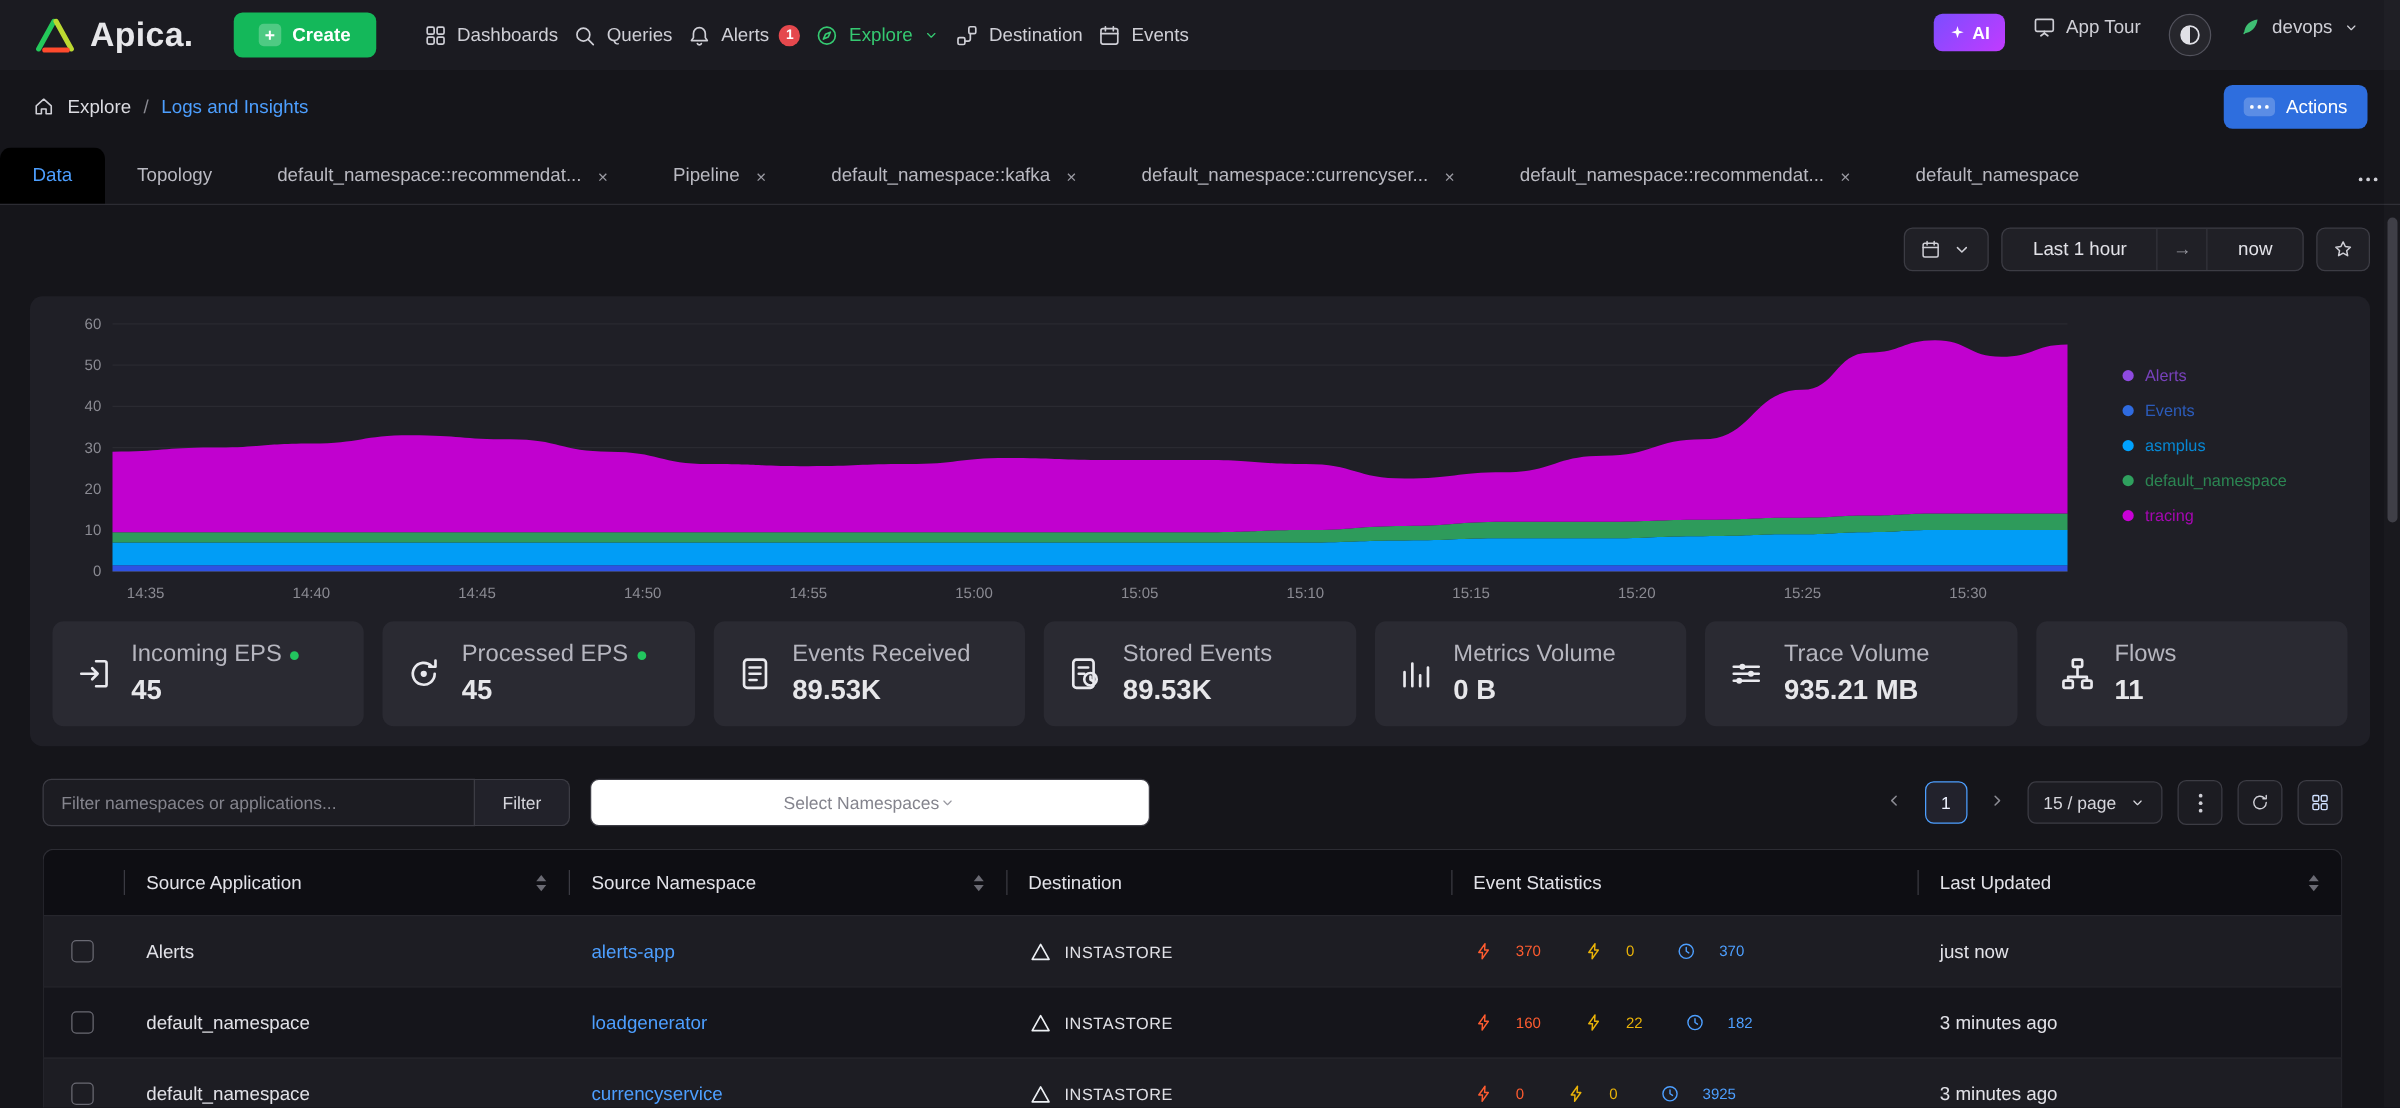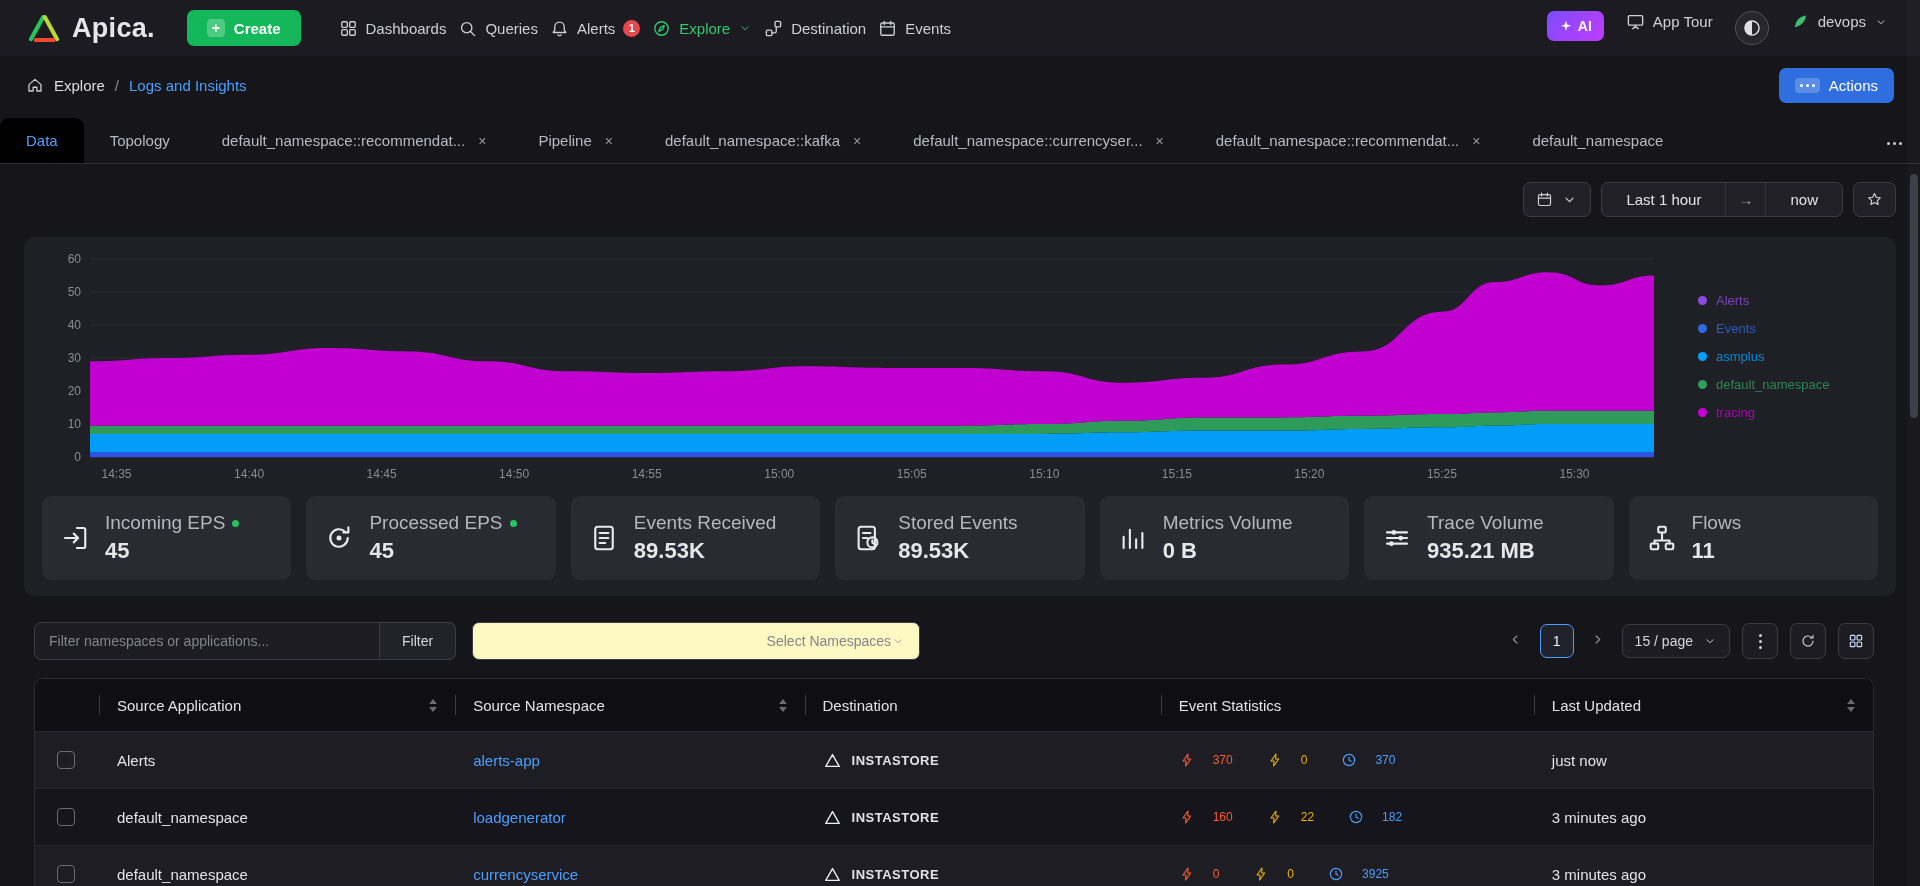--- a/index.html
+++ b/index.html
@@ -92,21 +92,21 @@
   .stat-value{font-size:22px;font-weight:700;margin-top:4px;white-space:nowrap}
 
   
   .filter-bar{display:flex;align-items:center;margin:26px 46px 0 34px;gap:16px}
   .search-group{display:flex}
   .filter-input{width:346px;background:#1c1c22;border:1px solid #3c3c44;border-radius:7px 0 0 7px;color:#e7e7ea;
                 padding:10px 14px;font-size:14px;outline:none}
   .filter-input::placeholder{color:#84848d}
   .filter-btn{background:#22222a;border:1px solid #3c3c44;border-left:none;border-radius:0 7px 7px 0;color:#d6d6dc;
               padding:10px 22px;font-size:14px;cursor:pointer}
-  .ns-select{width:448px;display:flex;align-items:center;justify-content:flex-end;background:#fef9c3;
+  .ns-select{width:448px;display:flex;align-items:center;justify-content:center;background:#ffffff;
              border:1px solid #3c3c44;border-radius:7px;padding:10px 14px;color:#84848d;font-size:14px;cursor:pointer}
   .ns-select .caret{color:#9a9aa2}
   .fb-right{margin-left:auto;display:flex;align-items:center;gap:12px}
   .pg-nav{background:none;border:none;color:#8b8b93;width:24px;height:24px;padding:0;cursor:pointer}
   .pg-nav svg{width:17px;height:17px}
   .pg-cur{width:34px;height:34px;border:1px solid #4d9fff;background:#22222c;color:#eef2ff;border-radius:7px;
           font-size:14px;cursor:pointer}
   .ps-select{display:flex;align-items:center;gap:10px;border:1px solid #3c3c44;background:#1c1c22;border-radius:7px;
              padding:8px 12px;color:#d6d6dc;font-size:14px;cursor:pointer}
   .icon-btn{width:36px;height:36px;border:1px solid #3c3c44;background:#1c1c22;border-radius:7px;color:#cfcfd6;
@@ -127,21 +127,21 @@
   .sorter .up{border-bottom:5px solid #6a6a73}
   .sorter .dn{border-top:5px solid #6a6a73}
   .tr{height:57px;border-top:1px solid #26262c;cursor:pointer}
   .tr:nth-of-type(odd){background:#1d1d23}
   .tr:nth-of-type(even){background:#15151b}
   .td{padding:0 18px;font-size:15px;display:flex;align-items:center;color:#e2e2e8;min-width:0}
   .td-check{padding-left:22px}
   .checkbox{width:18px;height:18px;border:1.6px solid #6a6a73;border-radius:4px;cursor:pointer;flex:none}
   .app-link{color:#4d9fff}
   .dest-icon{width:19px;height:19px;margin-right:10px;color:#eceff3;flex:none}
-  .dest-name{font-size:13px;font-weight:700;letter-spacing:.5px}
+  .dest-name{font-size:13px;font-weight:400;letter-spacing:.5px}
   .td-stats{gap:34px}
   .stat-chip{display:flex;align-items:center;gap:18px;font-size:12px}
   .stat-chip svg{width:16px;height:16px;flex:none}
 
   
   .scrollbar{position:absolute;top:0;right:0;width:13px;height:886px;background:rgba(255,255,255,.02)}
   .thumb{position:absolute;right:2px;top:174px;width:8px;height:244px;background:#3f3f47;border-radius:4px;cursor:pointer}
 </style>
 </head>
 <body>

